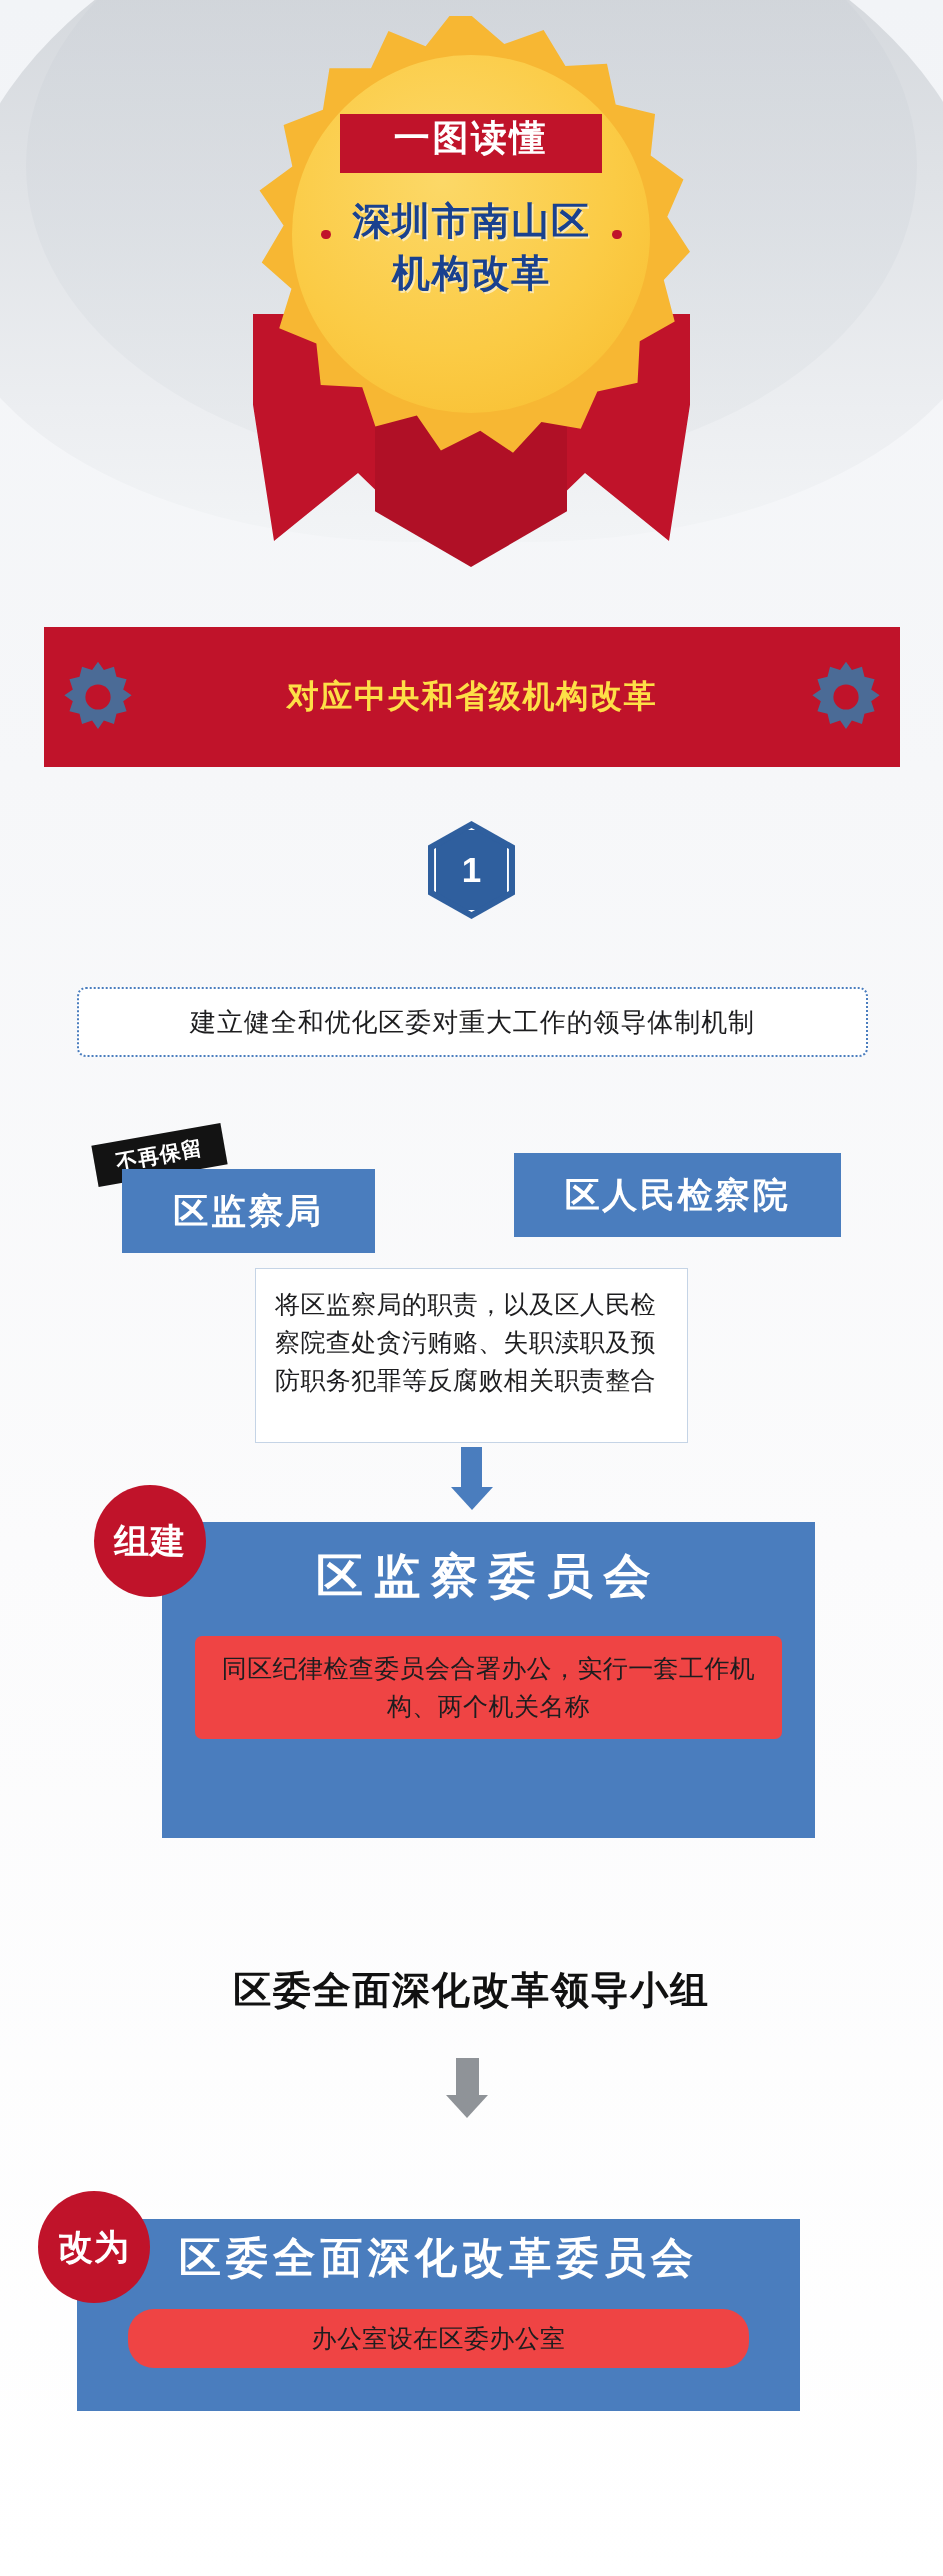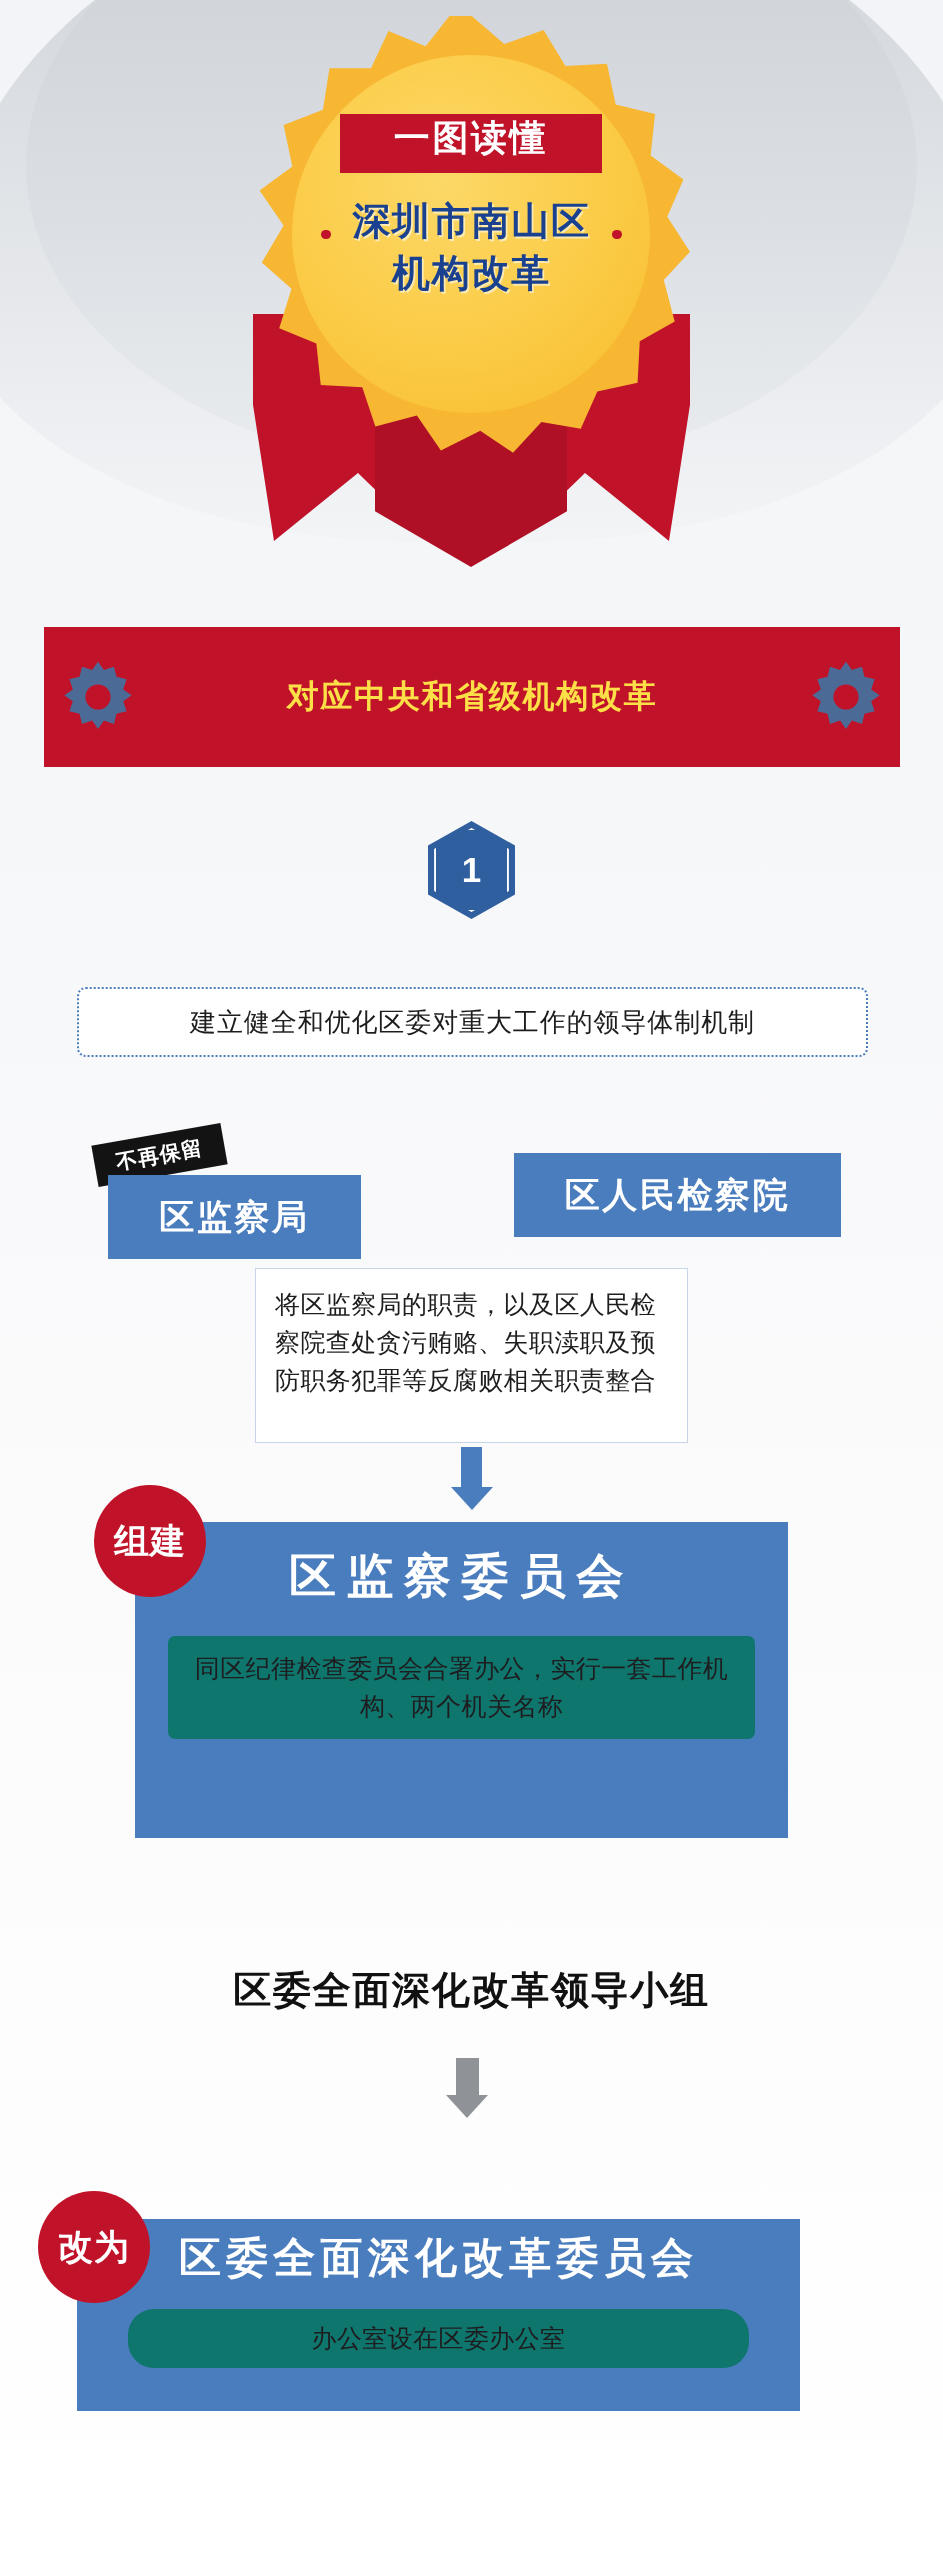--- a/index.html
+++ b/index.html
@@ -230,21 +230,21 @@
     display: flex;
     align-items: center;
     justify-content: center;
   }
   .bluebox span {
     color: #ffffff;
     font-size: 35px;
     font-weight: bold;
     letter-spacing: 2.6px;
   }
-  #box-jianchaju { top: 1169px; left: 108px; width: 253px; height: 84px; margin-top: 6px; }
+  #box-jianchaju { top: 1169px; left: 122px; width: 253px; height: 84px; }
   #box-jianchayuan { top: 1153px; left: 514px; width: 327px; height: 84px; }
 
   
   .blacktag {
     position: absolute;
     top: 1134px;
     left: 94px;
     width: 131px;
     height: 42px;
     background: #131313;
@@ -318,30 +318,30 @@
     background: #4a7dbe;
   }
   .bigpanel .title {
     color: #ffffff;
     font-size: 47px;
     font-weight: bold;
     letter-spacing: 10.5px;
     text-align: center;
   }
   .bigpanel .sub {
-    background: #0f766e;
+    background: #ef4444;
     border-radius: 7px;
     color: #1d1d1f;
     font-size: 25px;
     line-height: 1.5;
     text-align: center;
     letter-spacing: 0.4px;
     padding: 14px 15.7px;
   }
-  #panel-jcwyh { top: 1522px; left: 135px; width: 653px; height: 316px; }
+  #panel-jcwyh { top: 1522px; left: 162px; width: 653px; height: 316px; }
   #panel-jcwyh .title { margin-top: 23px; }
   #panel-jcwyh .sub { margin: 28px 33px 0 33px; }
 
   #panel-ggwyh { top: 2219px; left: 77px; width: 723px; height: 192px; }
   #panel-ggwyh .title { margin-top: 11px; font-size: 42px; letter-spacing: 5.2px; }
   #panel-ggwyh .sub { margin: 23px 51px 0 51px; border-radius: 26px; padding: 10.5px 15.7px; }
 
   .plain-heading {
     position: absolute;
     top: 1965px;

